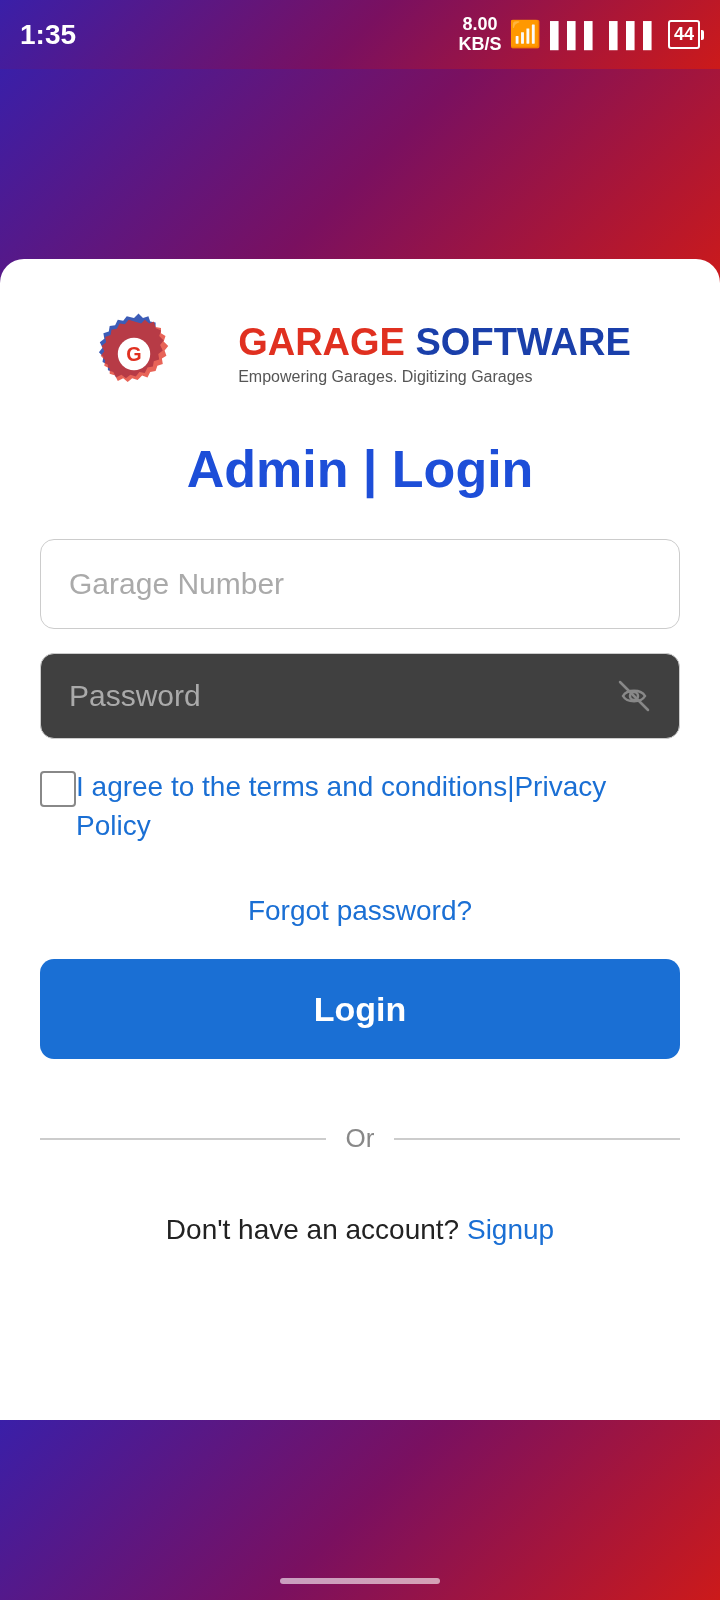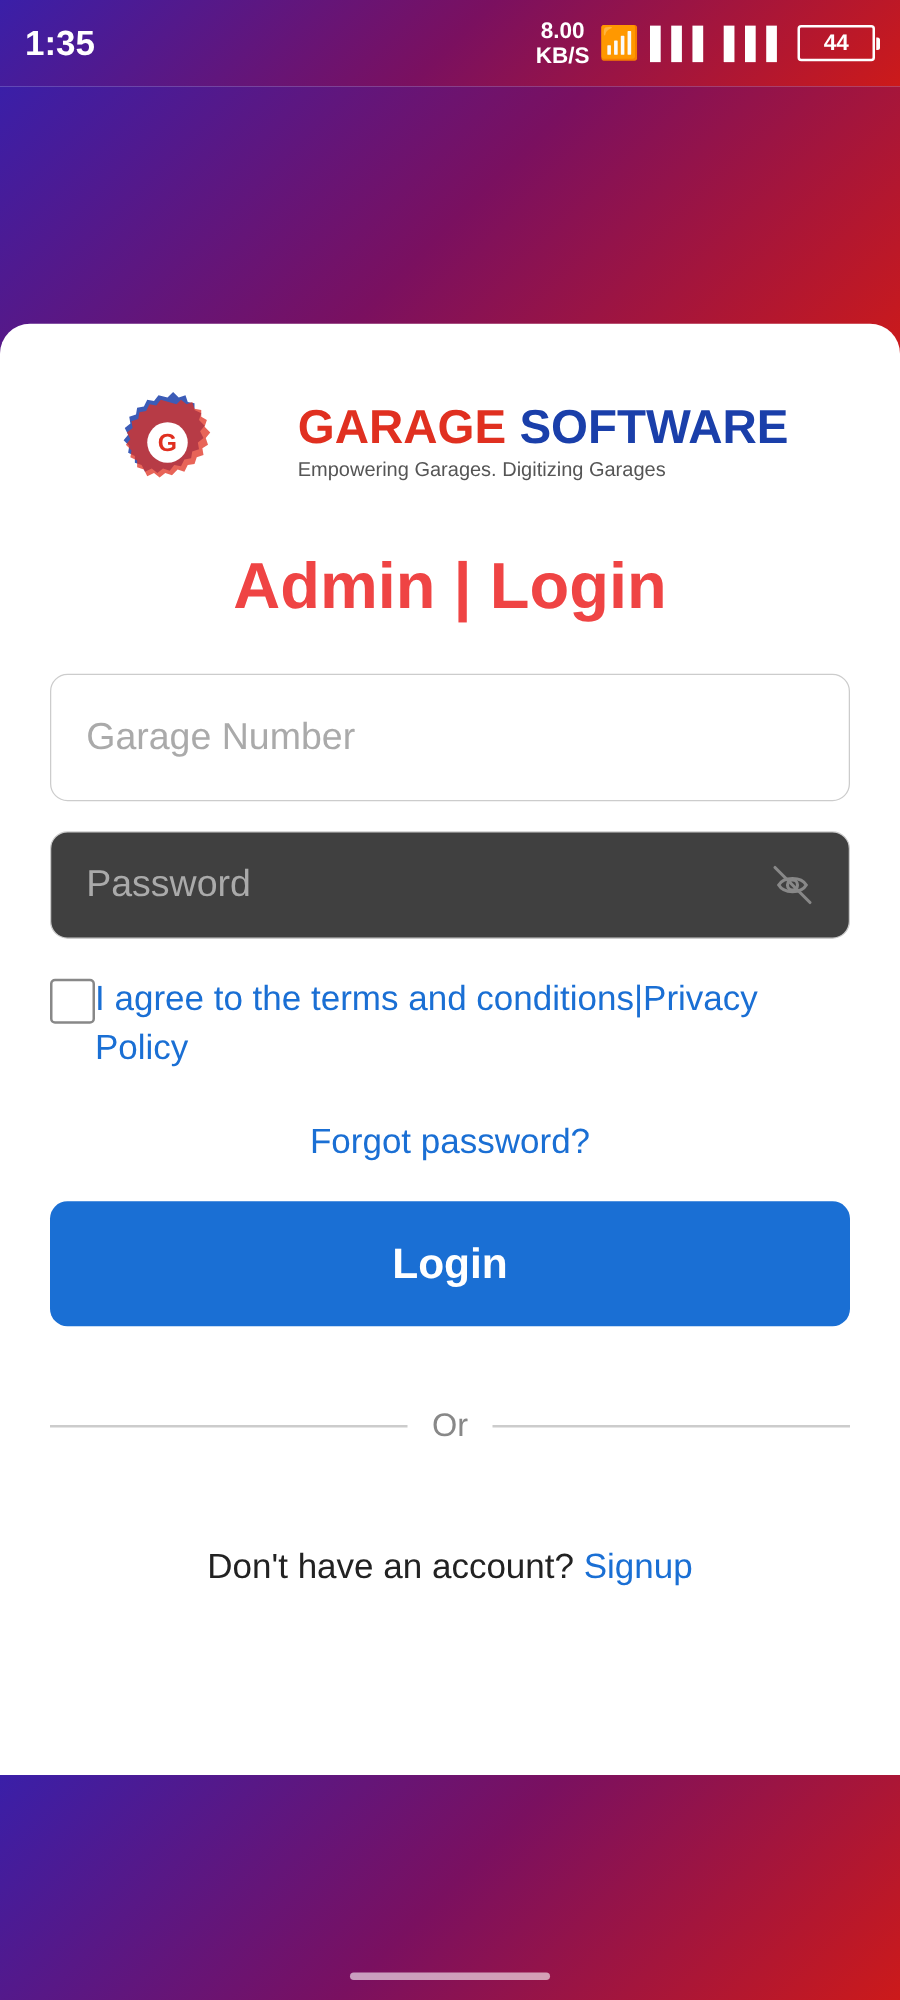--- a/index.html
+++ b/index.html
@@ -40,21 +40,21 @@
       gap: 8px;
       font-size: 20px;
       margin-left: 36px;
     }
 
     .battery-icon {
       display: inline-flex;
       align-items: center;
       border: 2px solid #fff;
       border-radius: 3px;
-      padding: 2px 19px;
+      padding: 2px 4px;
       font-size: 18px;
       gap: 2px;
       position: relative;
     }
 
     .battery-icon::after {
       content: '';
       position: absolute;
       right: -6px;
       top: 50%;
@@ -124,36 +124,36 @@
     .logo-subtitle {
       font-size: 16px;
       color: #555;
       margin-top: 4px;
     }
 
     
     .page-title {
       font-size: 52px;
       font-weight: 900;
-      color: #ef4444;
+      color: #1d4ed8;
       margin-bottom: 40px;
       text-align: center;
     }
 
     
     .form-area {
       width: 100%;
       display: flex;
       flex-direction: column;
       gap: 24px;
     }
 
     .input-field {
       width: 100%;
-      height: 102px;
+      height: 90px;
       border: 1.5px solid #ccc;
       border-radius: 14px;
       padding: 0 28px;
       font-size: 30px;
       color: #999;
       background: #fff;
       outline: none;
     }
 
     .input-field::placeholder {
@@ -222,21 +222,21 @@
       line-height: 1.4;
     }
 
     
     .forgot-password {
       font-size: 28px;
       color: #1a6fd4;
       text-align: center;
       cursor: pointer;
       text-decoration: none;
-      margin-top: 16px;
+      margin-top: 26px;
     }
 
     
     .login-button {
       width: 100%;
       height: 100px;
       background: #1a6fd4;
       color: #fff;
       font-size: 34px;
       font-weight: 600;
@@ -261,21 +261,21 @@
       background: #ccc;
     }
 
     .or-text {
       font-size: 26px;
       color: #888;
     }
 
     
     .signup-area {
-      margin-top: 57px;
+      margin-top: 36px;
       font-size: 28px;
       color: #222;
       text-align: center;
     }
 
     .signup-link {
       color: #1a6fd4;
       cursor: pointer;
     }
 

